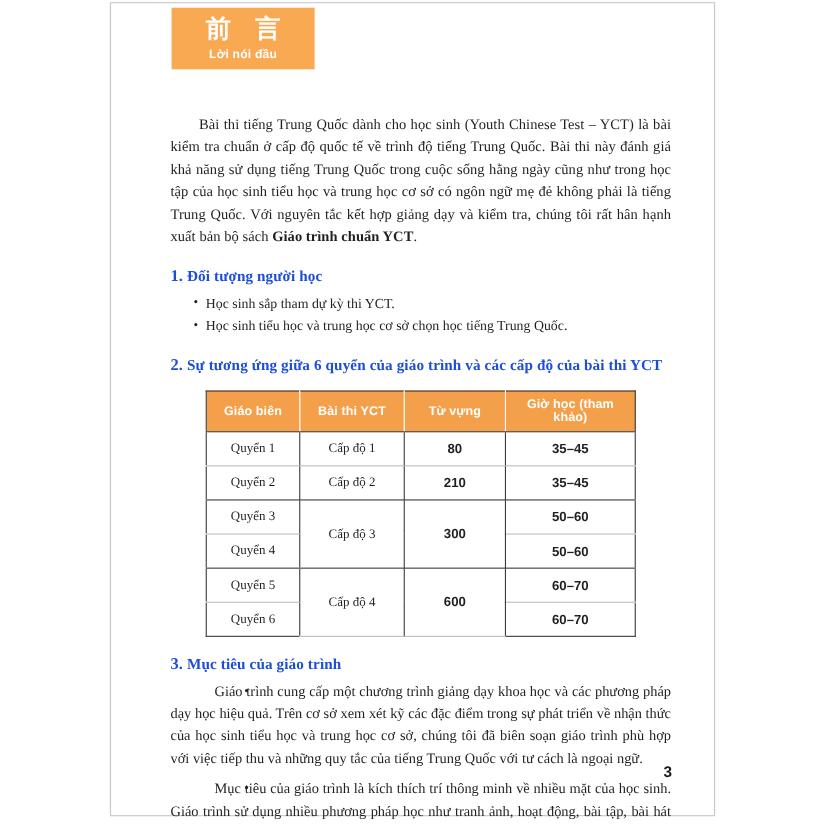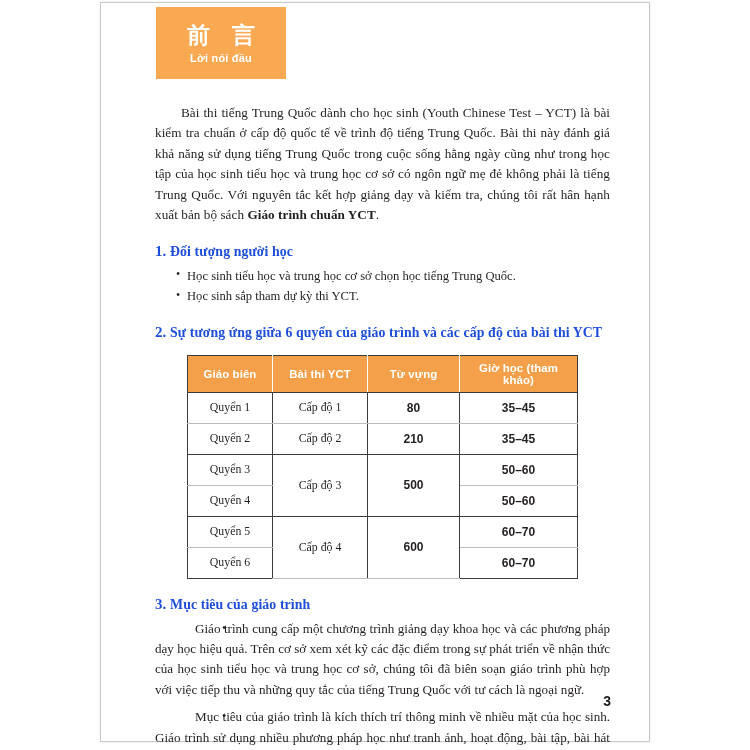--- a/index.html
+++ b/index.html
@@ -25,21 +25,21 @@
     box-sizing: border-box;
     box-shadow: 0 0 2px rgba(0,0,0,0.10);
   }
 
   
   .badge {
     position: absolute;
     left: 55px;
     top: 4px;
     width: 130px;
-    height: 72px;
+    height: 56px;
     background: #f9a951;
     display: flex;
     flex-direction: column;
     align-items: center;
     justify-content: center;
     color: #ffffff;
   }
   .badge-cn {
     font-family: "DejaVu Sans", sans-serif;
     font-size: 23px;
@@ -196,22 +196,22 @@
     <div class="badge-cn">前 言</div>
     <div class="badge-vi">Lời nói đầu</div>
   </div>
 
   <div class="content">
 
     <p class="para"><span>Bài thi tiếng Trung Quốc dành cho học sinh (Youth Chinese Test – YCT) là bài kiểm tra chuẩn ở cấp độ quốc tế về trình độ tiếng Trung Quốc. Bài thi này đánh giá khả năng sử dụng tiếng Trung Quốc trong cuộc sống hằng ngày cũng như trong học tập của học sinh tiểu học và trung học cơ sở có ngôn ngữ mẹ đẻ không phải là tiếng Trung Quốc. Với nguyên tắc kết hợp giảng dạy và kiểm tra, chúng tôi rất hân hạnh xuất bản bộ sách </span><b>Giáo trình chuẩn YCT</b><span>.</span></p>
 
     <h3 class="sec"><span class="num">1.</span> <span>Đối tượng người học</span></h3>
     <ul class="bullets">
+      <li>Học sinh sắp tham dự kỳ thi YCT.</li>
       <li>Học sinh tiểu học và trung học cơ sở chọn học tiếng Trung Quốc.</li>
-      <li>Học sinh sắp tham dự kỳ thi YCT.</li>
     </ul>
 
     <h3 class="sec"><span class="num">2.</span> <span>Sự tương ứng giữa 6 quyển của giáo trình và các cấp độ của bài thi YCT</span></h3>
 
     <div class="table-wrap">
       <table class="ycttable">
         <colgroup>
           <col class="col1">
             <col class="col2">
             <col class="col3">
@@ -234,21 +234,21 @@
           </tr>
           <tr>
             <td class="hard-bottom">Quyển 2</td>
             <td class="hard-bottom">Cấp độ 2</td>
             <td class="num-cell hard-bottom">210</td>
             <td class="num-cell hard-bottom">35–45</td>
           </tr>
           <tr>
             <td>Quyển 3</td>
             <td rowspan="2" class="merged">Cấp độ 3</td>
-            <td rowspan="2" class="num-cell merged">500</td>
+            <td rowspan="2" class="num-cell merged">300</td>
             <td class="num-cell">50–60</td>
           </tr>
           <tr>
             <td class="hard-bottom">Quyển 4</td>
             <td class="num-cell hard-bottom">50–60</td>
           </tr>
           <tr>
             <td>Quyển 5</td>
             <td rowspan="2">Cấp độ 4</td>
             <td rowspan="2" class="num-cell">600</td>

